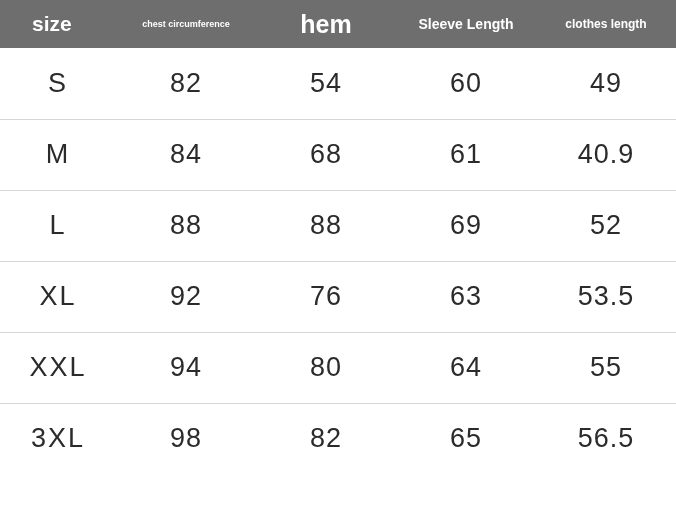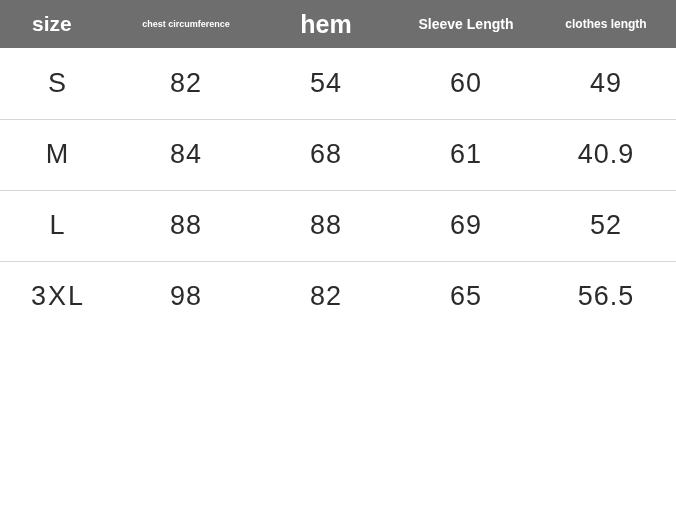--- a/index.html
+++ b/index.html
@@ -99,20 +99,34 @@
       <td>40.9</td>
     </tr>
     <tr>
       <td class="size-cell">L</td>
       <td>88</td>
       <td>88</td>
       <td>69</td>
       <td>52</td>
     </tr>
     <tr>
+      <td class="size-cell">XL</td>
+      <td>92</td>
+      <td>76</td>
+      <td>63</td>
+      <td>53.5</td>
+    </tr>
+    <tr>
+      <td class="size-cell">XXL</td>
+      <td>94</td>
+      <td>80</td>
+      <td>64</td>
+      <td>55</td>
+    </tr>
+    <tr>
       <td class="size-cell">3XL</td>
       <td>98</td>
       <td>82</td>
       <td>65</td>
       <td>56.5</td>
     </tr>
   </tbody>
 </table>
 
 </body></html>

